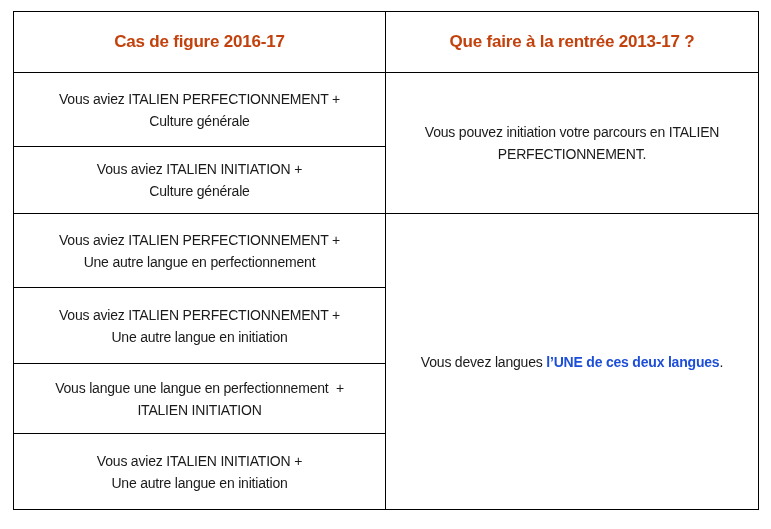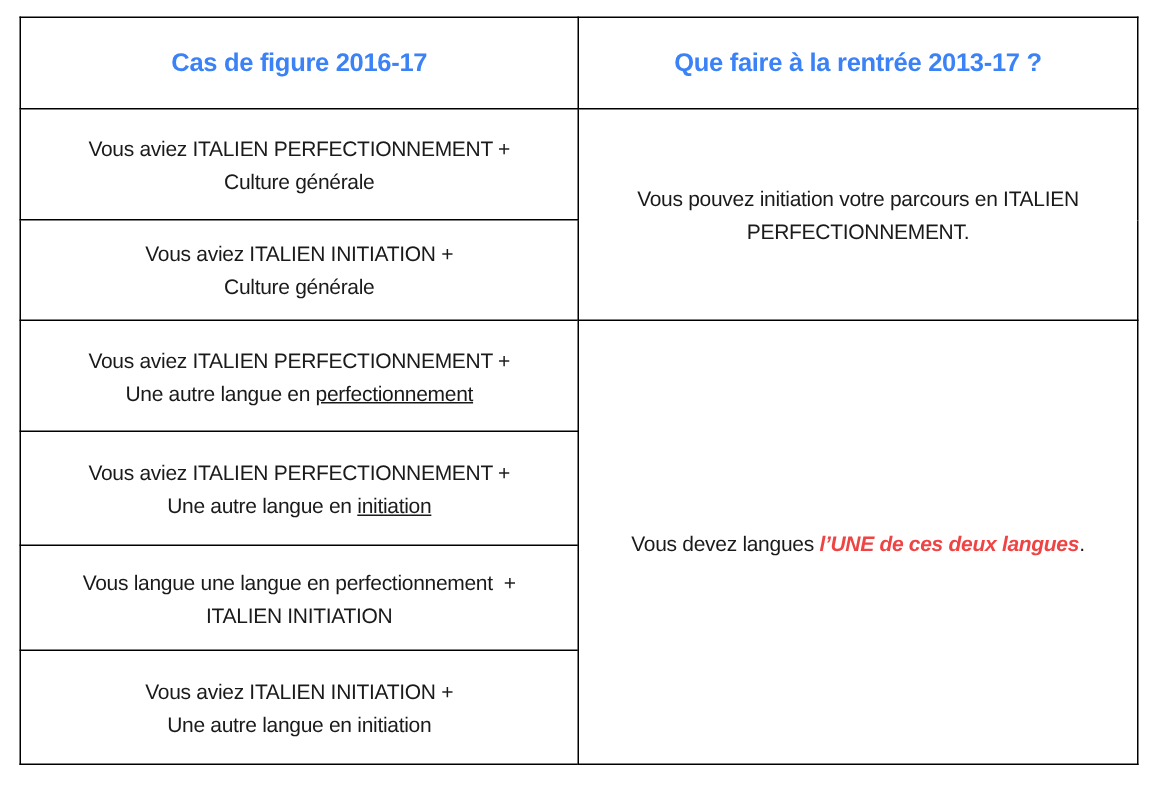--- a/index.html
+++ b/index.html
@@ -27,35 +27,35 @@
   table.decision td {
     border: 1.5px solid #000000;
     text-align: center;
     vertical-align: middle;
     padding: 2px 6px;
     background: #ffffff;
   }
   table.decision th {
     font-size: 17px;
     font-weight: bold;
-    color: #3b82f6;
+    color: #c2410c;
     letter-spacing: -0.2px;
   }
   table.decision td {
     font-size: 14px;
     font-weight: normal;
     color: #1a1a1a;
     letter-spacing: -0.2px;
   }
   .line {
     line-height: 22px;
     white-space: pre-wrap;
   }
-  .u { text-decoration: underline; }
-  strong { font-weight: bold; color: #ef4444; font-style: italic; }
+  .u { }
+  strong { font-weight: bold; color: #1d4ed8; }
 </style>
 </head>
 <body>
 
 <div class="page">
   <table class="decision">
     <colgroup>
       <col style="width:372px">
       <col style="width:373px">
     </colgroup>

